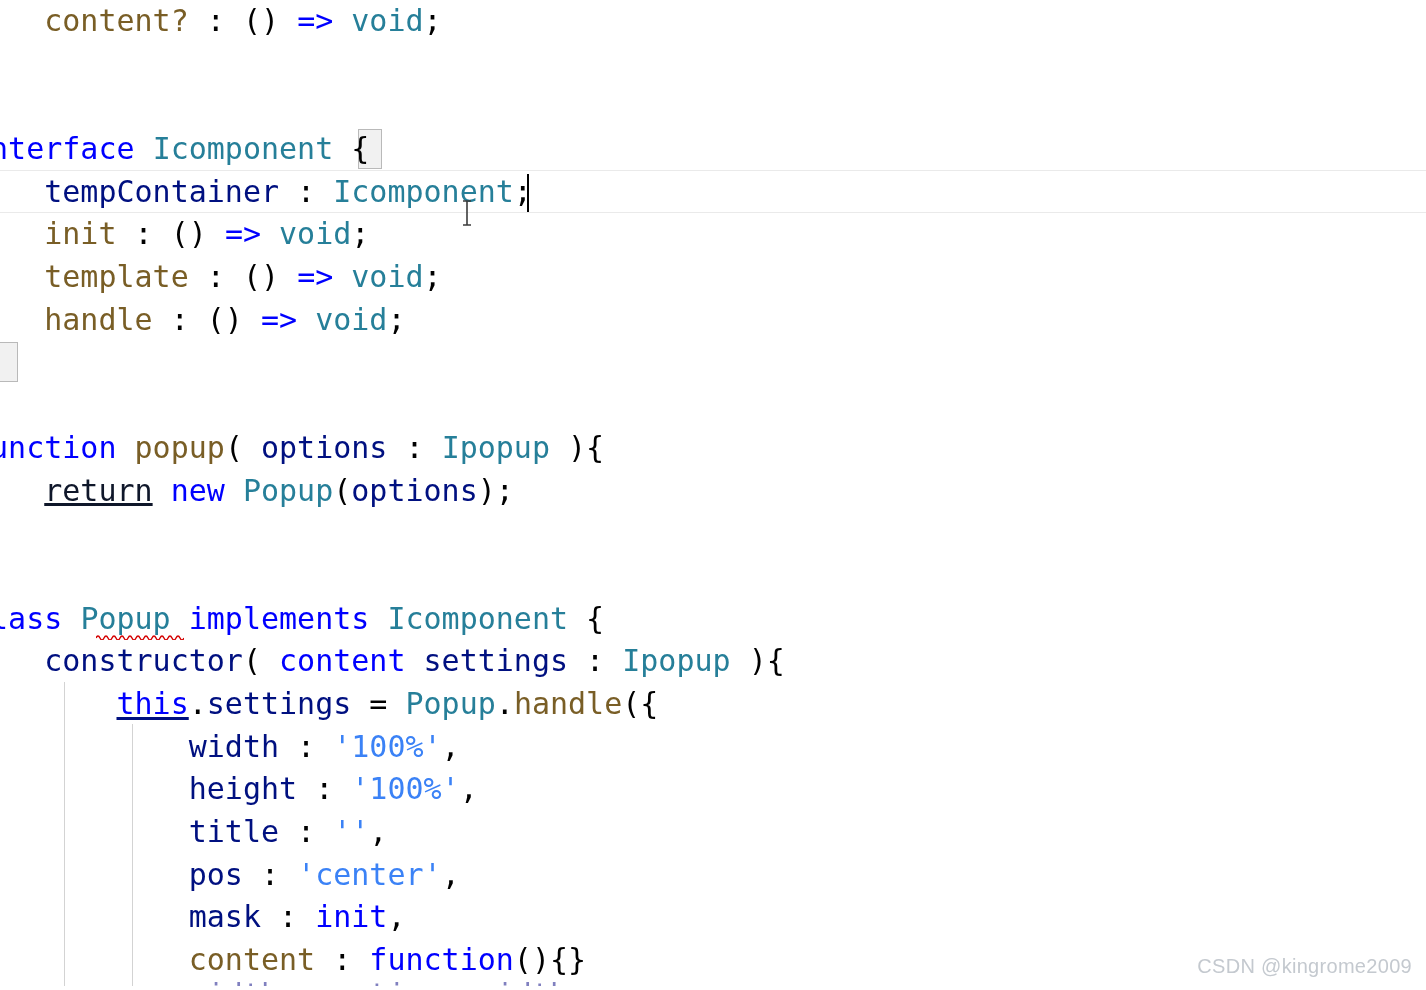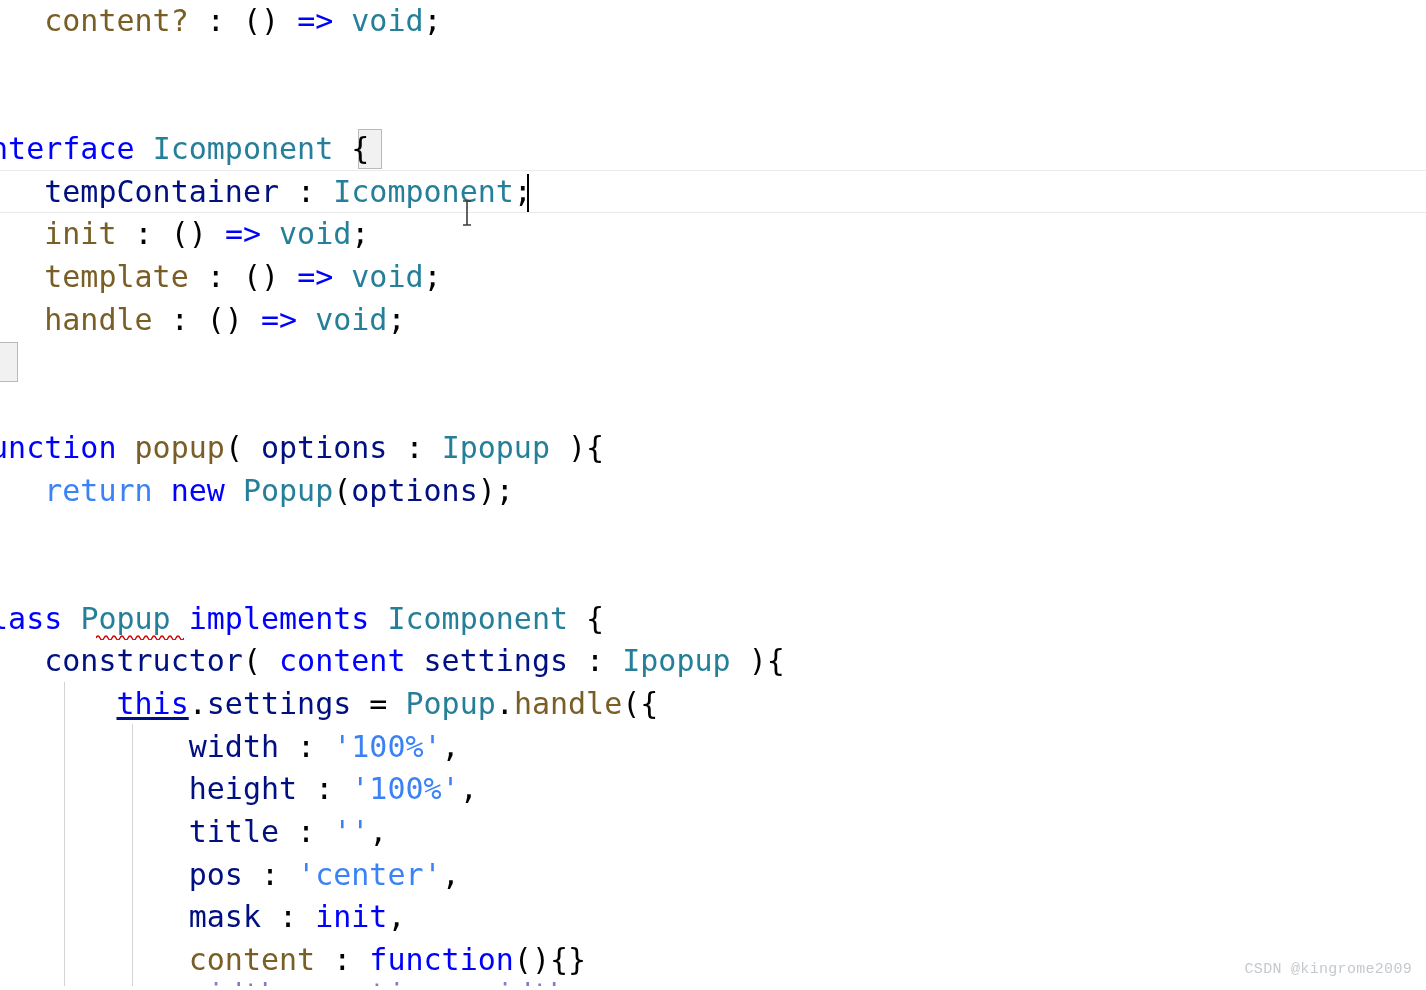--- a/index.html
+++ b/index.html
@@ -38,21 +38,21 @@
     line-height: 42.5px;
     white-space: pre;
     font-family: "DejaVu Sans Mono", "Liberation Mono", monospace;
     font-size: 30px;
     letter-spacing: 0px;
     color: #1a1a8c;
   }
 
   
   .t-kw       { color: #0000ff; }               
-  .t-ctrl     { color: #3b82f6; }               
+  .t-ctrl     { color: #0f172a; text-decoration: underline; }               
   .t-type     { color: #267f99; }               
   .t-fn       { color: #795e26; }               
   .t-var      { color: #001080; }               
   .t-str      { color: #3b82f6; }               
   .t-punct    { color: #000000; }
   .t-arrow    { color: #0000ff; }
   .t-plain    { color: #000000; }
 
   
   .u-dot { text-decoration: underline; text-decoration-color: #001080; text-underline-offset: 3px; }
@@ -107,22 +107,22 @@
   #mouse-pointer {
     position: absolute;
     pointer-events: none;
   }
 
   
   #watermark {
     position: absolute;
     right: 14px;
     bottom: 12px;
-    font-family: Liberation Mono, monospace;
-    font-size: 15px;
+    font-family: Liberation Sans, sans-serif;
+    font-size: 20px;
     color: #c4c9cf;
     letter-spacing: 0.3px;
     white-space: nowrap;
   }
 
   
   #clipped-line {
     position: absolute;
     left: -28px;
     bottom: -26px;

